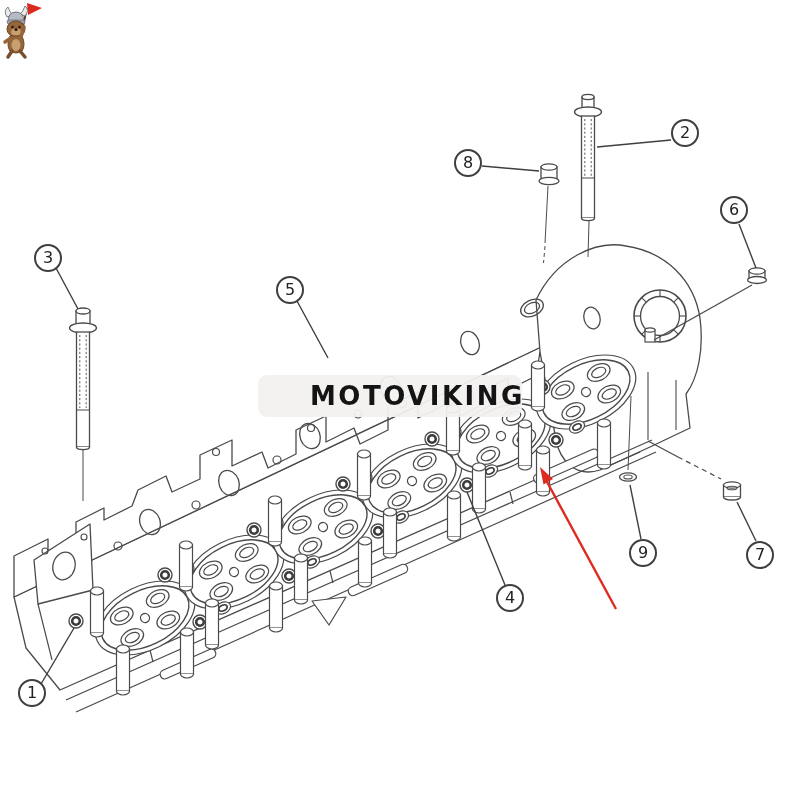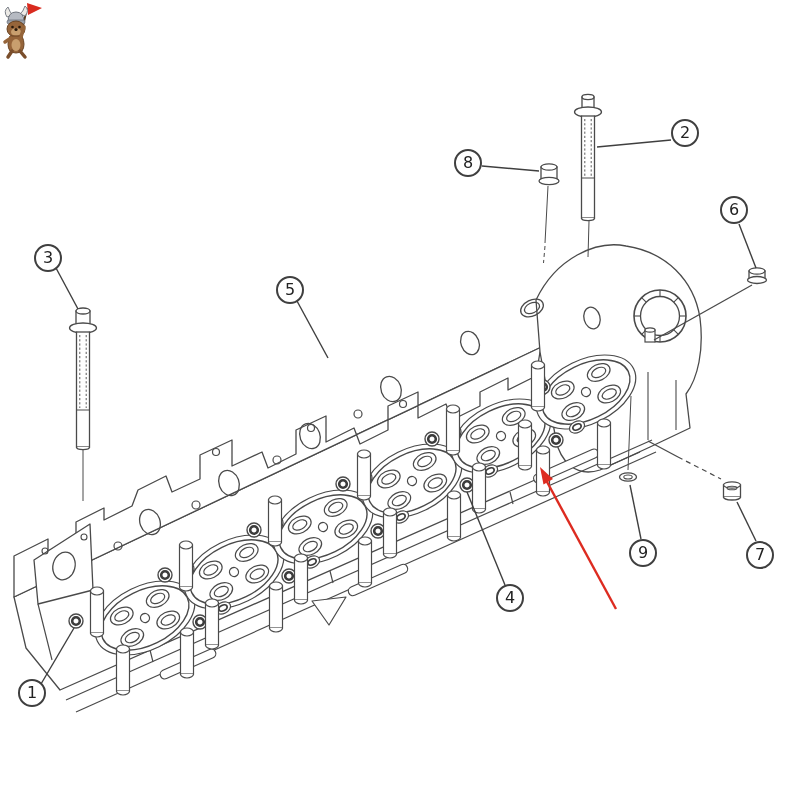--- a/index.html
+++ b/index.html
@@ -263,20 +263,23 @@
   <div class="callout" style="left:18px;top:679px">1</div>
   <div class="callout" style="left:671px;top:119px">2</div>
   <div class="callout" style="left:34px;top:244px">3</div>
   <div class="callout" style="left:496px;top:584px">4</div>
   <div class="callout" style="left:276px;top:276px">5</div>
   <div class="callout" style="left:720px;top:196px">6</div>
   <div class="callout" style="left:746px;top:541px">7</div>
   <div class="callout" style="left:454px;top:149px">8</div>
   <div class="callout" style="left:629px;top:539px">9</div>
 
+  <div class="watermark">
+    <span class="brand">MOTOVIKING</span>
+  </div>
   <svg class="mascot" width="48" height="60" viewBox="0 0 48 60">
     <line x1="27" y1="8" x2="23" y2="26" stroke="#5a3a1e" stroke-width="2"></line>
     <path d="M 27 3 L 42 8 L 28 15 Z" fill="#d92b1f"></path>
     <path d="M 7 17 Q 3 11 8 7 Q 10 13 13 15 Z" fill="#eceae6" stroke="#7a7f87" stroke-width="1"></path>
     <path d="M 25 16 Q 30 10 25 6 Q 23 12 20 14 Z" fill="#eceae6" stroke="#7a7f87" stroke-width="1"></path>
     <path d="M 8 22 Q 8 12 16 12 Q 24 12 24 22 Z" fill="#b6bac2" stroke="#6f747d" stroke-width="1"></path>
     <rect x="7" y="20" width="18" height="4" rx="2" fill="#9aa0a9" stroke="#6f747d" stroke-width="0.8"></rect>
     <ellipse cx="16" cy="29" rx="9" ry="8" fill="#96653a" stroke="#6b4423" stroke-width="1"></ellipse>
     <ellipse cx="16" cy="32" rx="5" ry="3.8" fill="#c89f6e"></ellipse>
     <circle cx="12.5" cy="27" r="1.3" fill="#2a1a0c"></circle>

